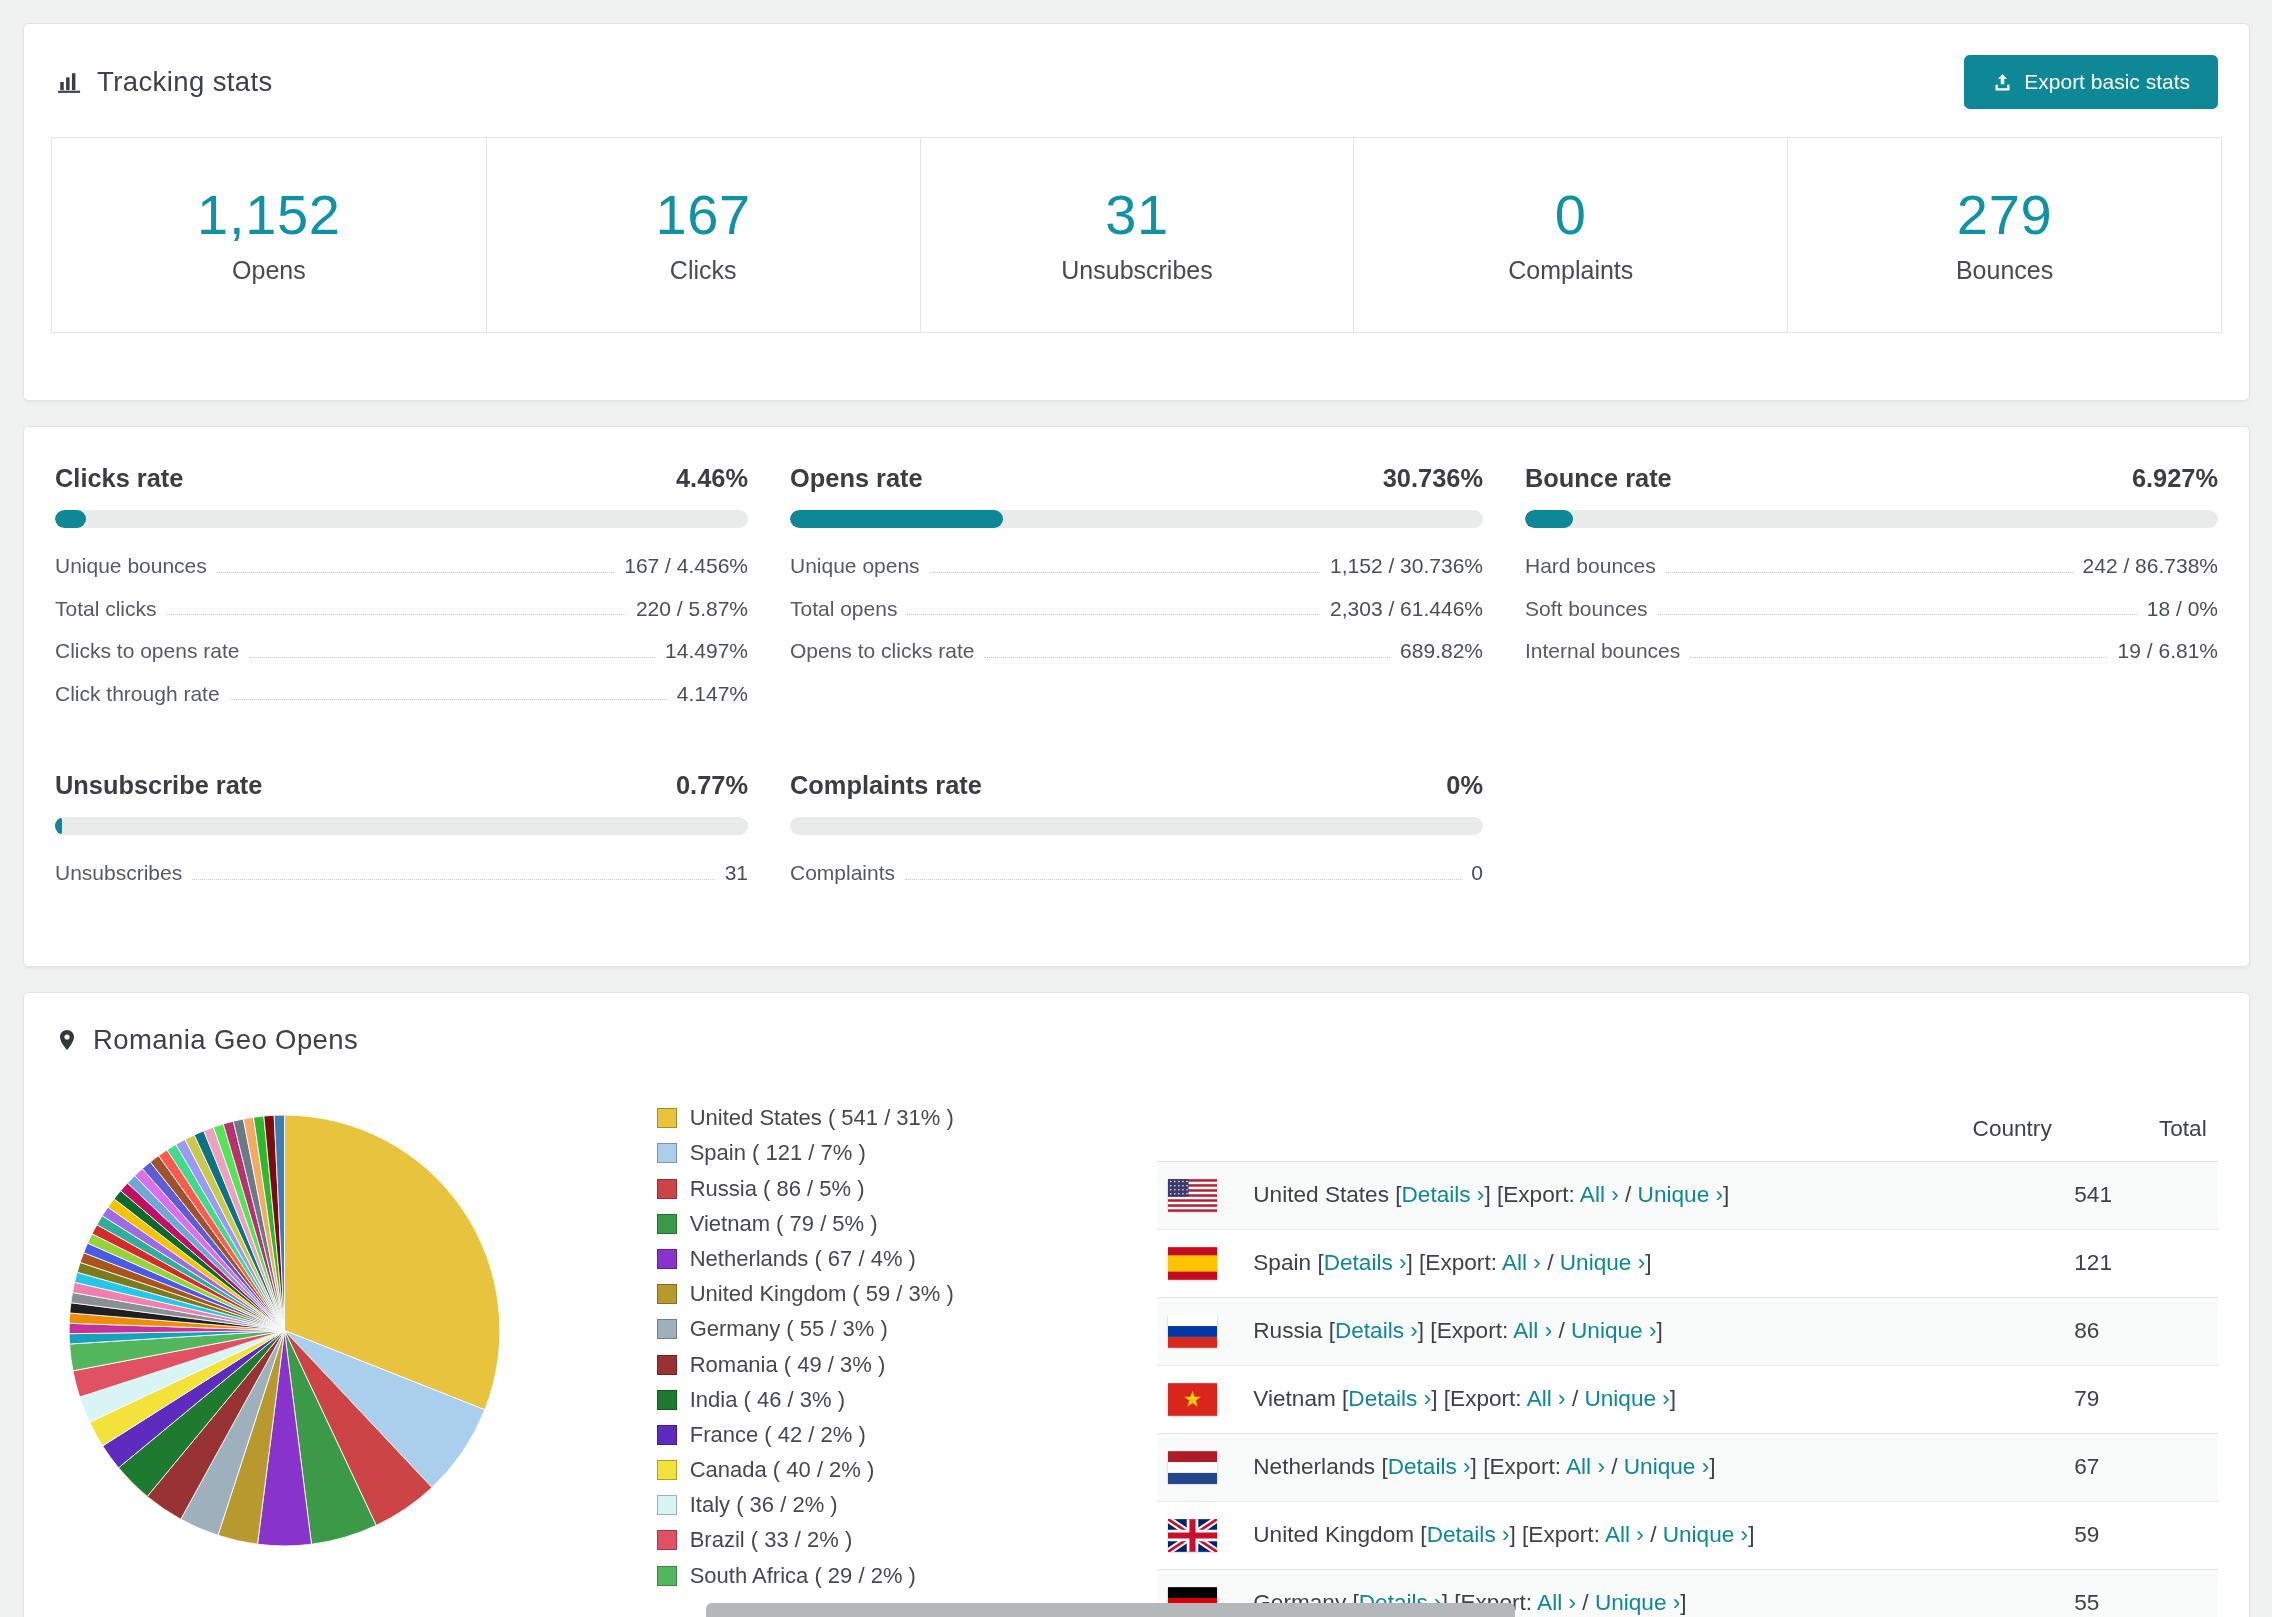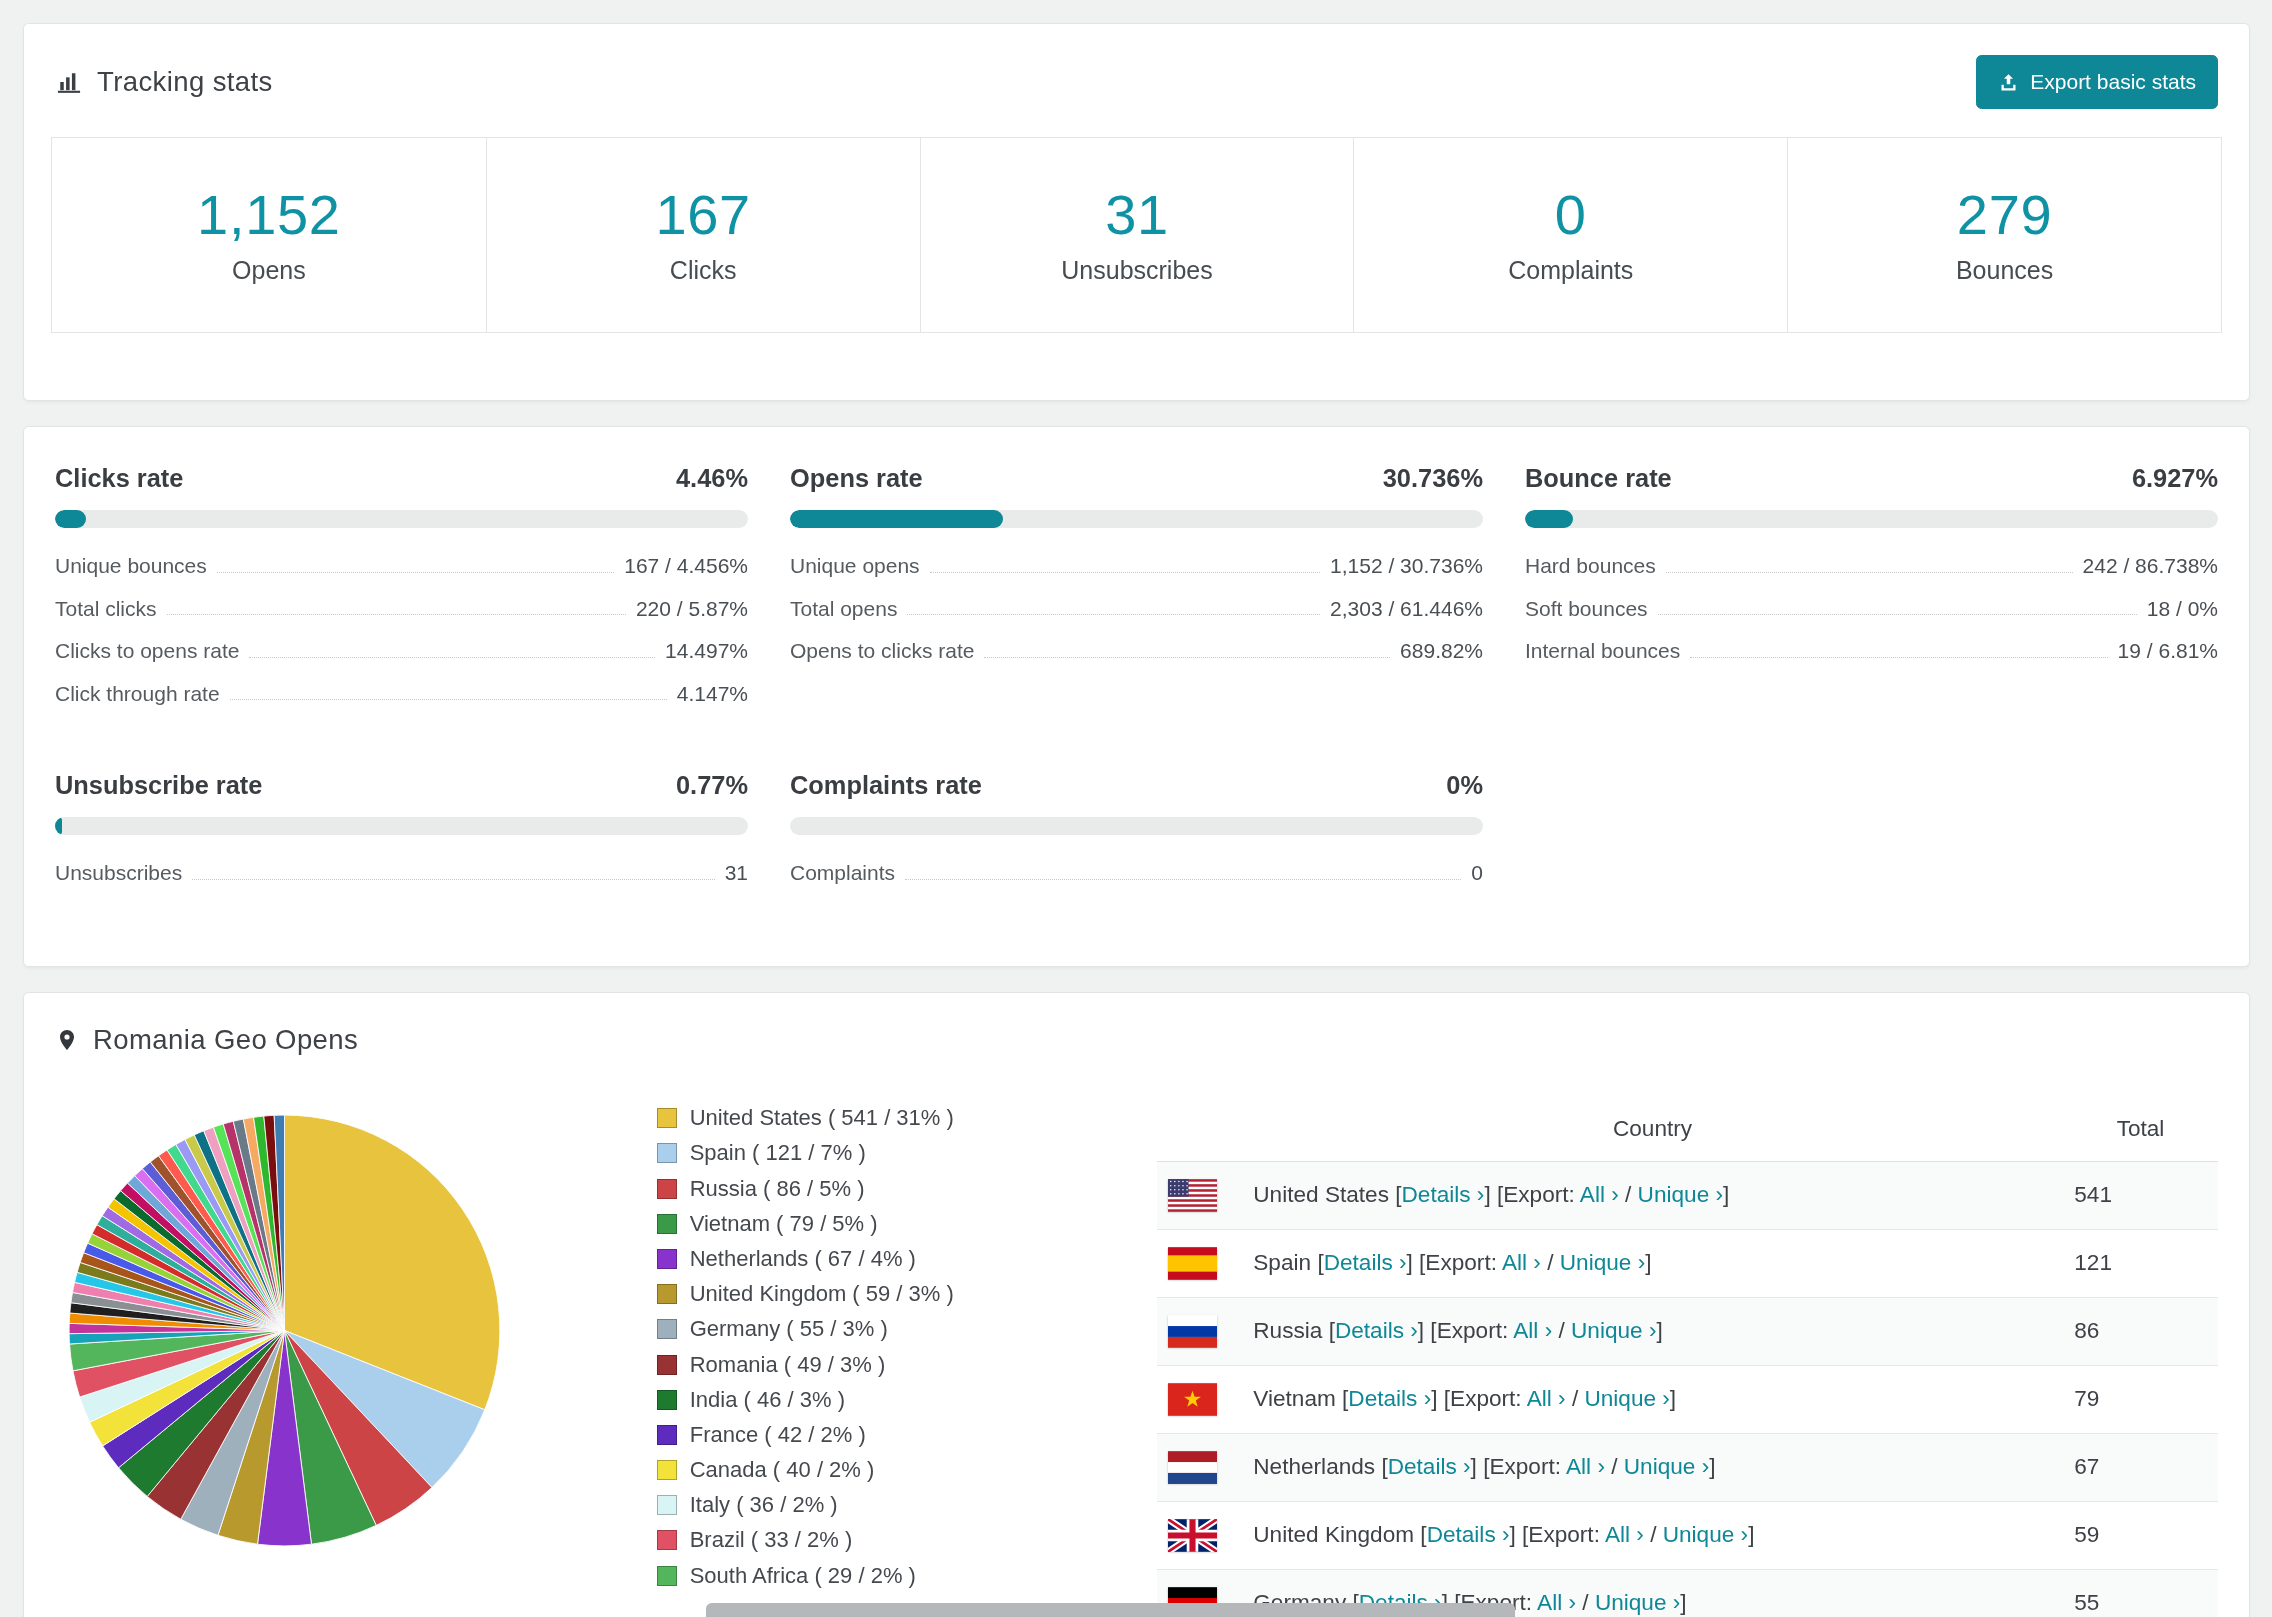--- a/index.html
+++ b/index.html
@@ -21,21 +21,21 @@
     margin-bottom:25.4px;
   }
   .card-header{display:flex;align-items:center;padding:31px 31px 28px;}
   .hicon{display:inline-flex;align-items:center;}
   .hicon svg{display:block;}
   .card-title{font-size:27.5px;color:#3e4247;margin-left:14px;font-weight:500;letter-spacing:0.4px;}
 
   .export-btn{
     margin-left:auto;display:flex;align-items:center;gap:11.3px;
     background:var(--accent);color:#fff;border:0.7px solid var(--accent);
-    border-radius:5.6px;padding:14px 21px;font-size:21px;cursor:pointer;
+    border-radius:5.6px;padding:14px 27px;font-size:21px;cursor:pointer;
     font-family:"Liberation Sans", sans-serif;
   }
 
   .stats-row{
     display:grid;grid-template-columns:repeat(5,1fr);
     margin:0 27px 67px;border:0.7px solid #e3e4e4;background:#fff;
   }
   .stat-box{text-align:center;padding:44px 0 47px;}
   .stat-box + .stat-box{border-left:0.7px solid #e3e4e4;}
   .stat-value{font-size:56px;font-weight:400;color:var(--stat-number);letter-spacing:0.7px;}
@@ -55,21 +55,21 @@
   .geo-body{display:flex;align-items:flex-start;padding:11.3px 31px 42px;}
   .pie-wrap{width:487px;flex:0 0 auto;}
   .pie-wrap svg{width:459px;height:459px;display:block;margin-top:5.6px;}
   .legend{flex:0 0 auto;width:353px;margin-left:78px;margin-top:10px;}
   .legend-item{display:flex;align-items:center;margin-bottom:9.2px;font-size:22px;color:#45494e;white-space:nowrap;padding-left:37px;}
   .swatch{width:20px;height:20px;margin-right:12.7px;border:0.7px solid rgba(0,0,0,.28);flex:0 0 auto;}
 
   .geo-table-wrap{flex:1;margin-left:184px;margin-top:2.8px;}
   .geo-table-wrap table{width:100%;border-collapse:collapse;}
   .geo-table-wrap th{
-    font-size:22.6px;color:#3e4247;font-weight:500;text-align:center;
+    font-size:22.6px;color:#3e4247;font-weight:500;text-align:right;
     padding:18.4px 11.3px;border-bottom:0.7px solid #dfe0e1;
   }
   .flag-col{width:85px;}
   .total-col{width:155px;}
   .geo-table-wrap td{
     padding:17px 11.3px;font-size:22.6px;color:#3e4247;
     border-top:0.7px solid #e6e7e8;vertical-align:middle;
   }
   .geo-table-wrap tr.odd{background:#f9fafa;}
   .flag{display:block;box-shadow:0 0.7px 2.1px rgba(0,0,0,.25);}

